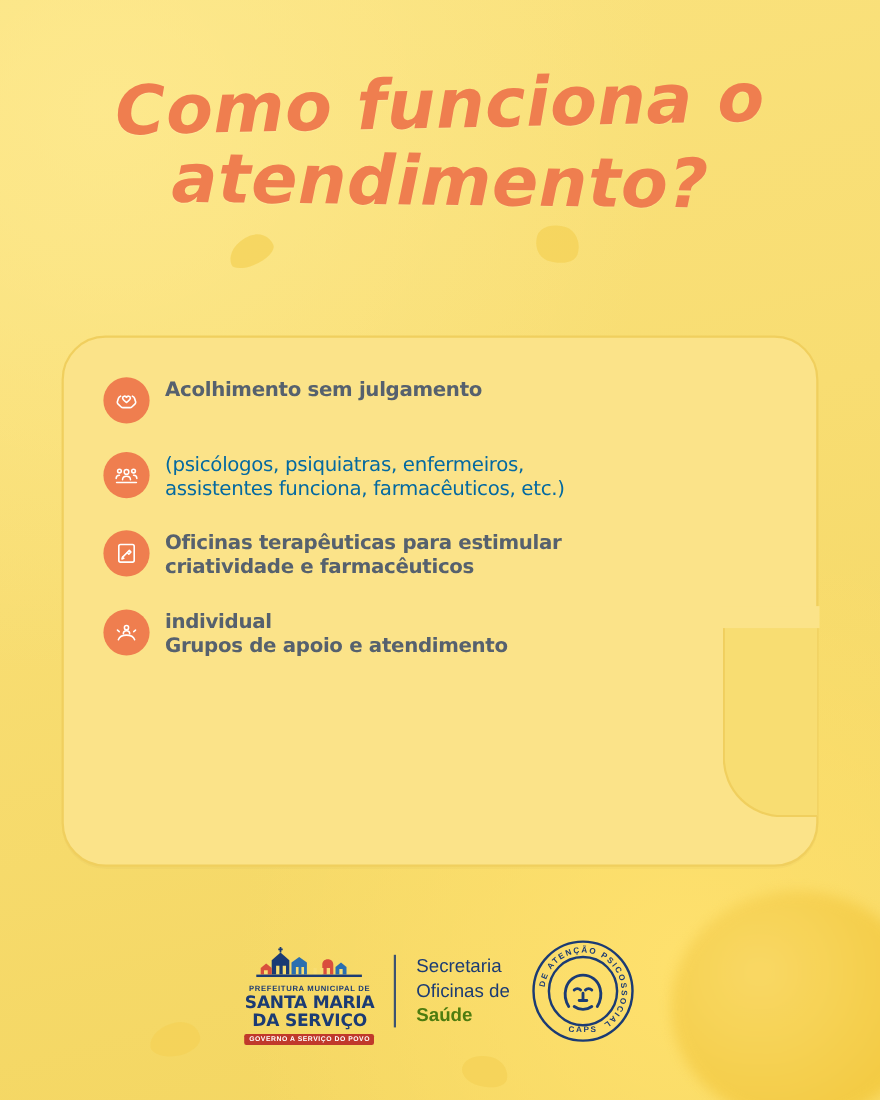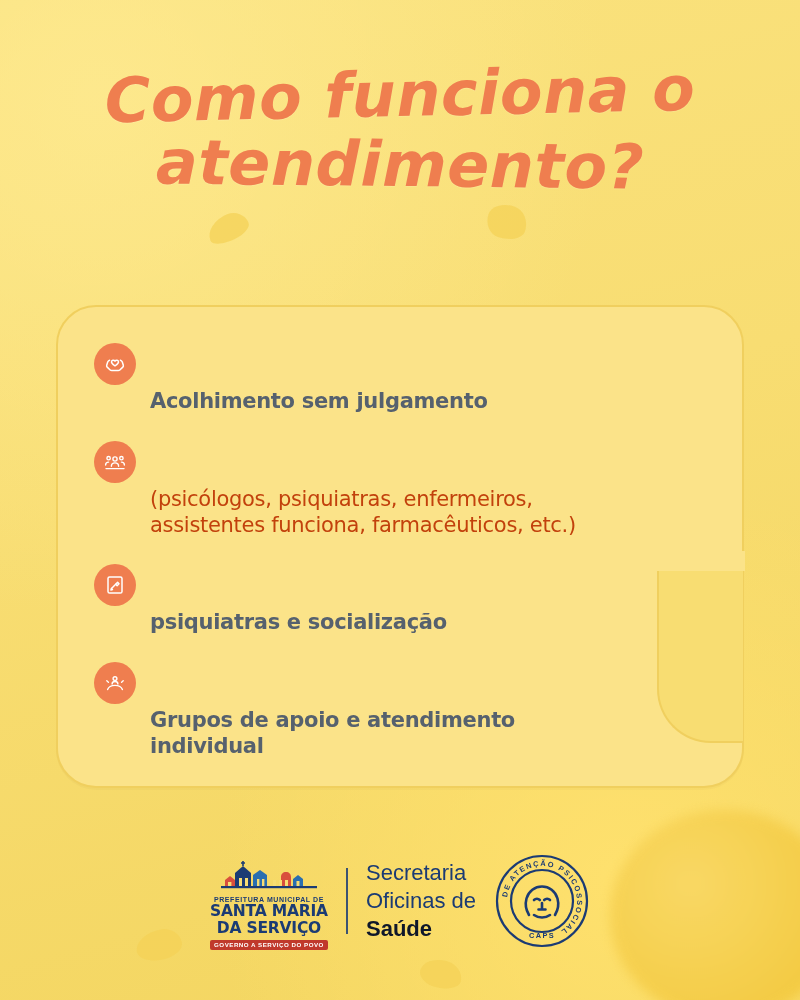--- a/index.html
+++ b/index.html
@@ -164,34 +164,33 @@
     align-items: center;
     justify-content: center;
     margin-right: 14px;
     margin-top: 2px;
   }
   .badge svg { display: block; }
 
   .item-text {
     color: #56616e;
     font-family: "DejaVu Sans", sans-serif;
-    font-size: 21px;
+    font-size: 18px;
     line-height: 1.23;
     letter-spacing: -0.3px;
     padding-top: 3px;
-    margin-top: 45px;
   }
   .item-text .strong {
     font-weight: bold;
     display: block;
   }
   .item-text .sub {
     font-weight: normal;
     display: block;
-    color: #c2410c;
+    color: #0369a1;
   }
 
   
   .footer {
     position: absolute;
     left: 0;
     right: 0;
     bottom: 50px;
     display: flex;
     align-items: center;
@@ -233,27 +232,27 @@
     font-family: "Liberation Sans", sans-serif;
   }
   .divider {
     width: 2px;
     height: 66px;
     background: #1b3b74;
     opacity: 0.85;
   }
   .sec-text {
     color: #1b3b74;
-    font-size: 22px;
+    font-size: 17px;
     line-height: 1.28;
     font-family: "Liberation Sans", sans-serif;
   }
   .sec-text .b {
     font-weight: bold;
-    color: #0f172a;
+    color: #4d7c0f;
   }
   .caps-logo {
     width: 96px;
     height: 96px;
     position: relative;
   }
 
   
   .nowrap { white-space: nowrap; }
 </style>
@@ -314,36 +313,37 @@
     <div class="item">
       <span class="badge">
         <svg width="24" height="24" viewBox="0 0 24 24" fill="none" stroke="#ffffff" stroke-width="1.5" stroke-linecap="round" stroke-linejoin="round">
           <rect x="5" y="4" width="14" height="16" rx="1.6"></rect>
           <path d="M8.5 15.5l4.2-4.2"></path>
           <path d="M12.7 11.3l1.9-1.9 1.4 1.4-1.9 1.9z"></path>
           <path d="M8.5 15.5l-.6 1.6 1.6-.6"></path>
         </svg>
       </span>
       <div class="item-text">
-        <span class="strong"> psiquiatras e socialização</span>
+        <span class="strong">Oficinas terapêuticas para estimular</span>
+        <span class="strong"> criatividade e farmacêuticos</span>
       </div>
     </div>
 
     <div class="item">
       <span class="badge">
         <svg width="24" height="24" viewBox="0 0 24 24" fill="none" stroke="#ffffff" stroke-width="1.4" stroke-linecap="round" stroke-linejoin="round">
           <circle cx="12" cy="7.6" r="1.9"></circle>
           <path d="M9.1 13.1c0-1.6 1.3-2.6 2.9-2.6s2.9 1 2.9 2.6"></path>
           <path d="M4.6 18.6c.9-2.6 3.8-4.2 7.4-4.2s6.5 1.6 7.4 4.2"></path>
           <path d="M5.4 11.2l-1.6-1.4M18.6 11.2l1.6-1.4"></path>
         </svg>
       </span>
       <div class="item-text">
+        <span class="strong"> individual</span>
         <span class="strong">Grupos de apoio e atendimento</span>
-        <span class="strong"> individual</span>
       </div>
     </div>
 
   </div>
 </div>
 
 <div class="footer">
 
   <div class="logo-prefeitura">
     <svg class="pref-art" width="104" height="42" viewBox="0 0 104 42">

